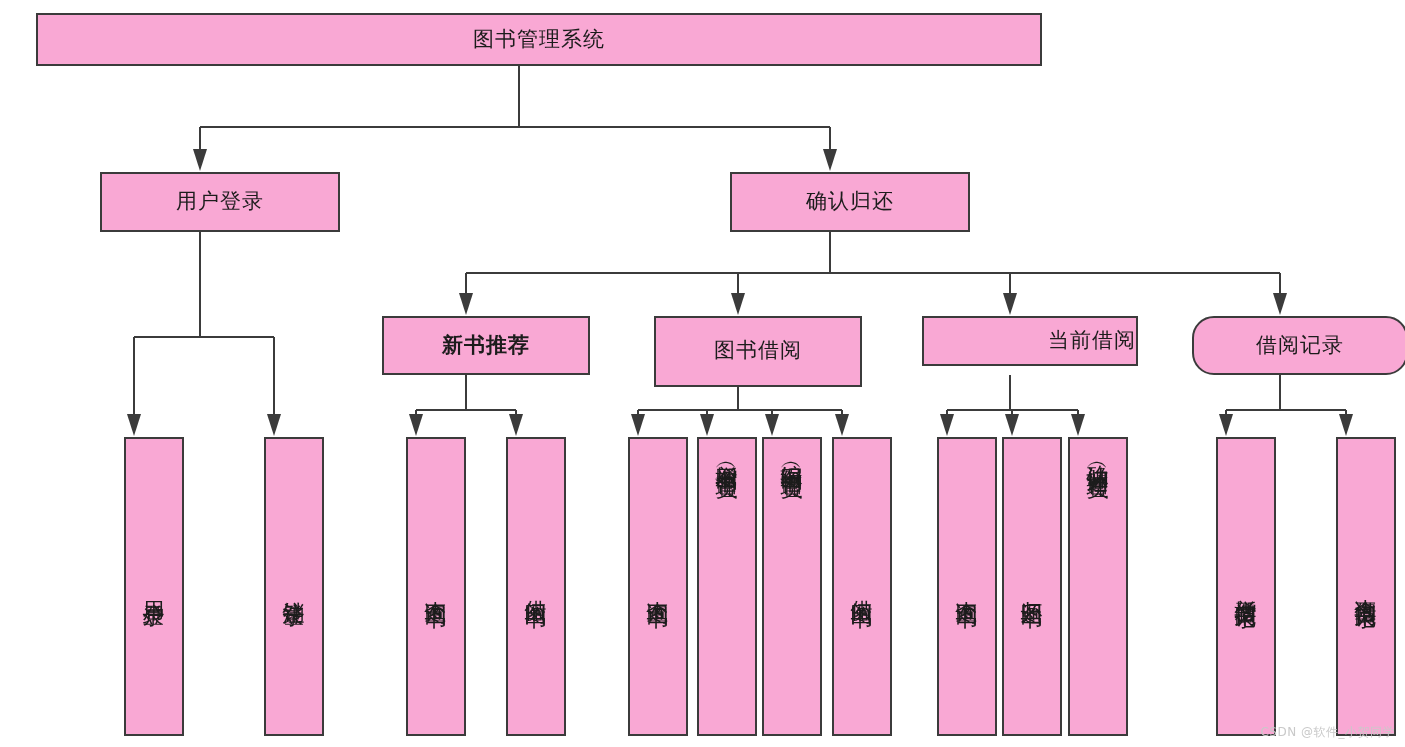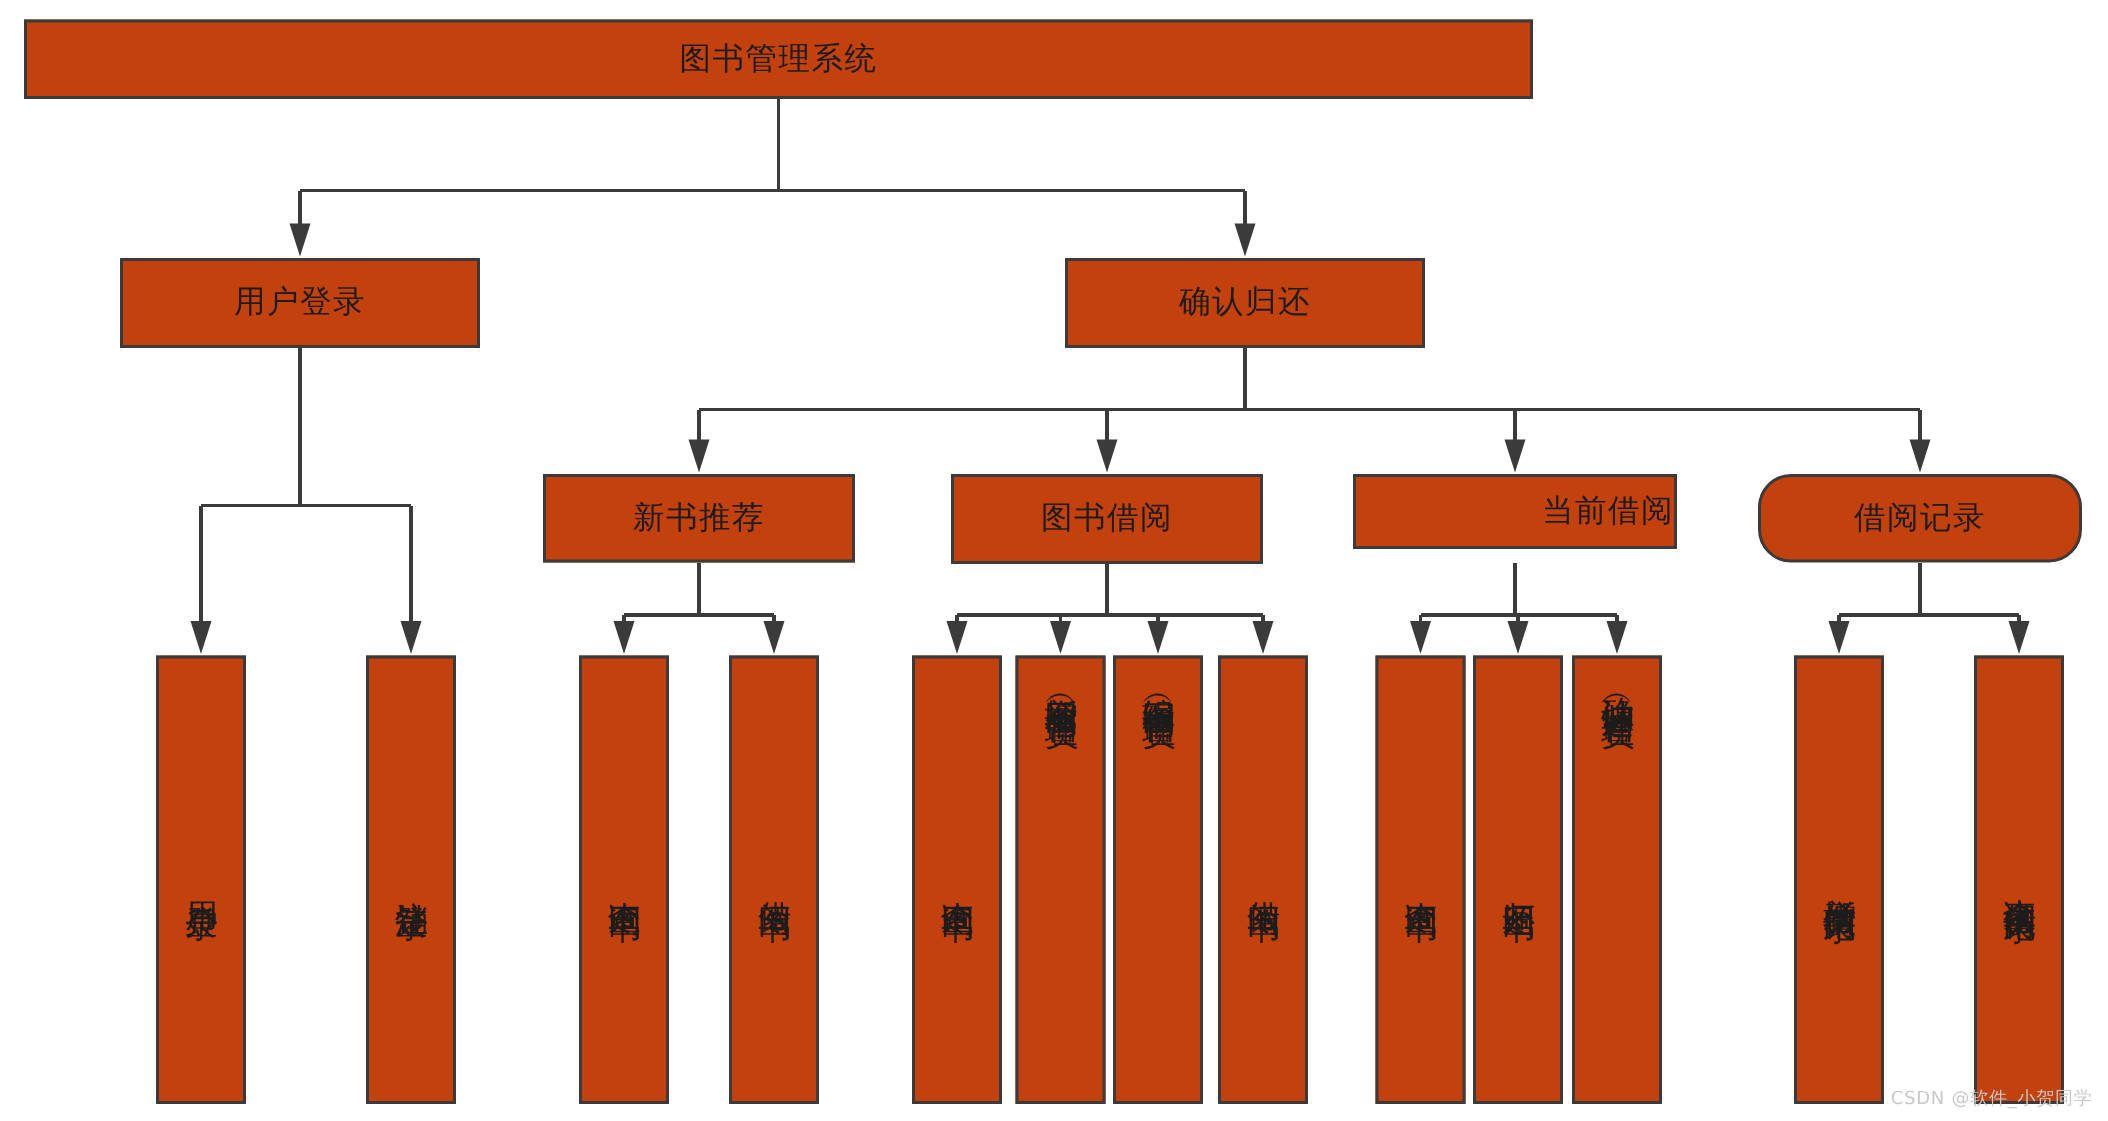--- a/index.html
+++ b/index.html
@@ -4,25 +4,26 @@
 <style>
   html,body{margin:0;padding:0;background:#ffffff;}
   body{
     font-family:"DejaVu Sans","Liberation Sans",sans-serif;
     width:1405px;height:747px;overflow:hidden;position:relative;
   }
   #diagram{position:absolute;left:0;top:0;width:1405px;height:747px;}
   .node-box{
     position:absolute;
     box-sizing:border-box;
-    background:#c2410c;
+    background:#f9a8d4;
     border:2.5px solid #3b3b3b;
     display:flex;
     align-items:center;
     justify-content:center;
+    margin-left:20px;
   }
   .node-label-h{
     font-size:21px;
     color:#1c1c1c;
     letter-spacing:1px;
     line-height:1.1;
     white-space:nowrap;
   }
   .node-box.leaf{
     align-items:flex-start;
@@ -128,24 +129,24 @@
 <div id="nodes-layer">
     <div class="node-box" style="left: 16px; top: 13px; width: 1006px; height: 53px;">
       <span class="node-label-h">图书管理系统</span>
     </div>
     <div class="node-box" style="left: 80px; top: 172px; width: 240px; height: 60px;">
       <span class="node-label-h">用户登录</span>
     </div>
     <div class="node-box" style="left: 710px; top: 172px; width: 240px; height: 60px;">
       <span class="node-label-h">确认归还</span>
     </div>
-    <div class="node-box" style="left: 362px; top: 316px; width: 208px; height: 59px;">
+    <div class="node-box" style="left: 362px; top: 316px; width: 208px; height: 59px; font-weight: bold;">
       <span class="node-label-h">新书推荐</span>
     </div>
-    <div class="node-box" style="left: 634px; top: 316px; width: 208px; height: 60px;">
+    <div class="node-box" style="left: 634px; top: 316px; width: 208px; height: 71px; font-family: Liberation Mono, monospace;">
       <span class="node-label-h">图书借阅</span>
     </div>
     <div class="node-box" style="left: 902px; top: 316px; width: 216px; height: 50px; justify-content: flex-end;">
       <span class="node-label-h">当前借阅</span>
     </div>
     <div class="node-box" style="left: 1172px; top: 316px; width: 216px; height: 59px; border-radius: 22px;">
       <span class="node-label-h">借阅记录</span>
     </div>
     <div class="node-box leaf centered" style="left: 104px; top: 437px; width: 60px; height: 299px;">
       <span class="node-label-v">用户登录</span>

